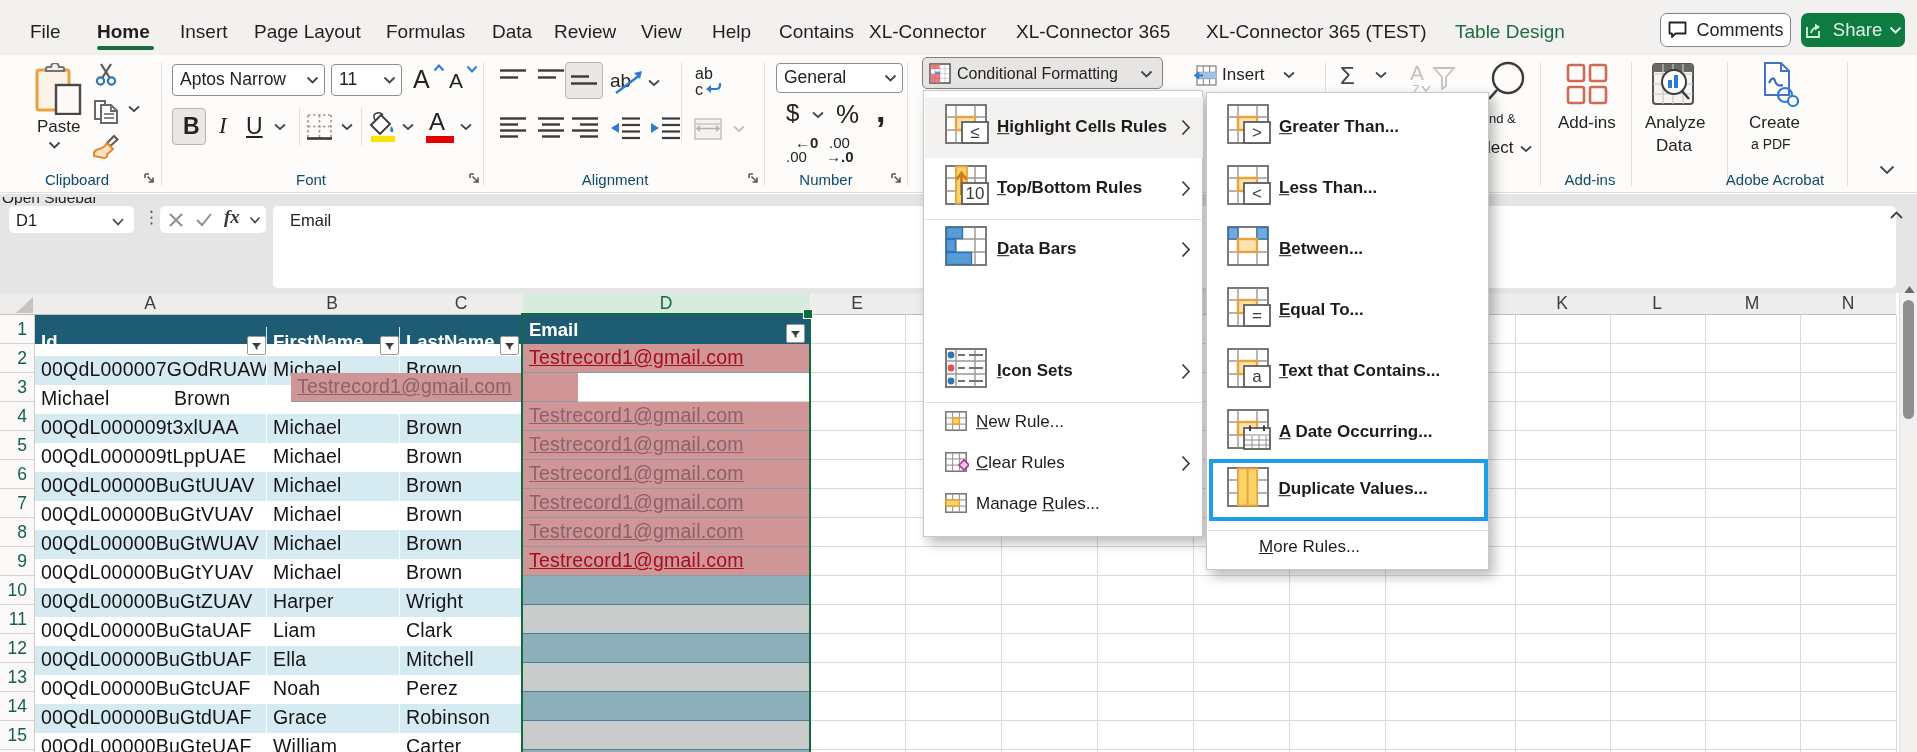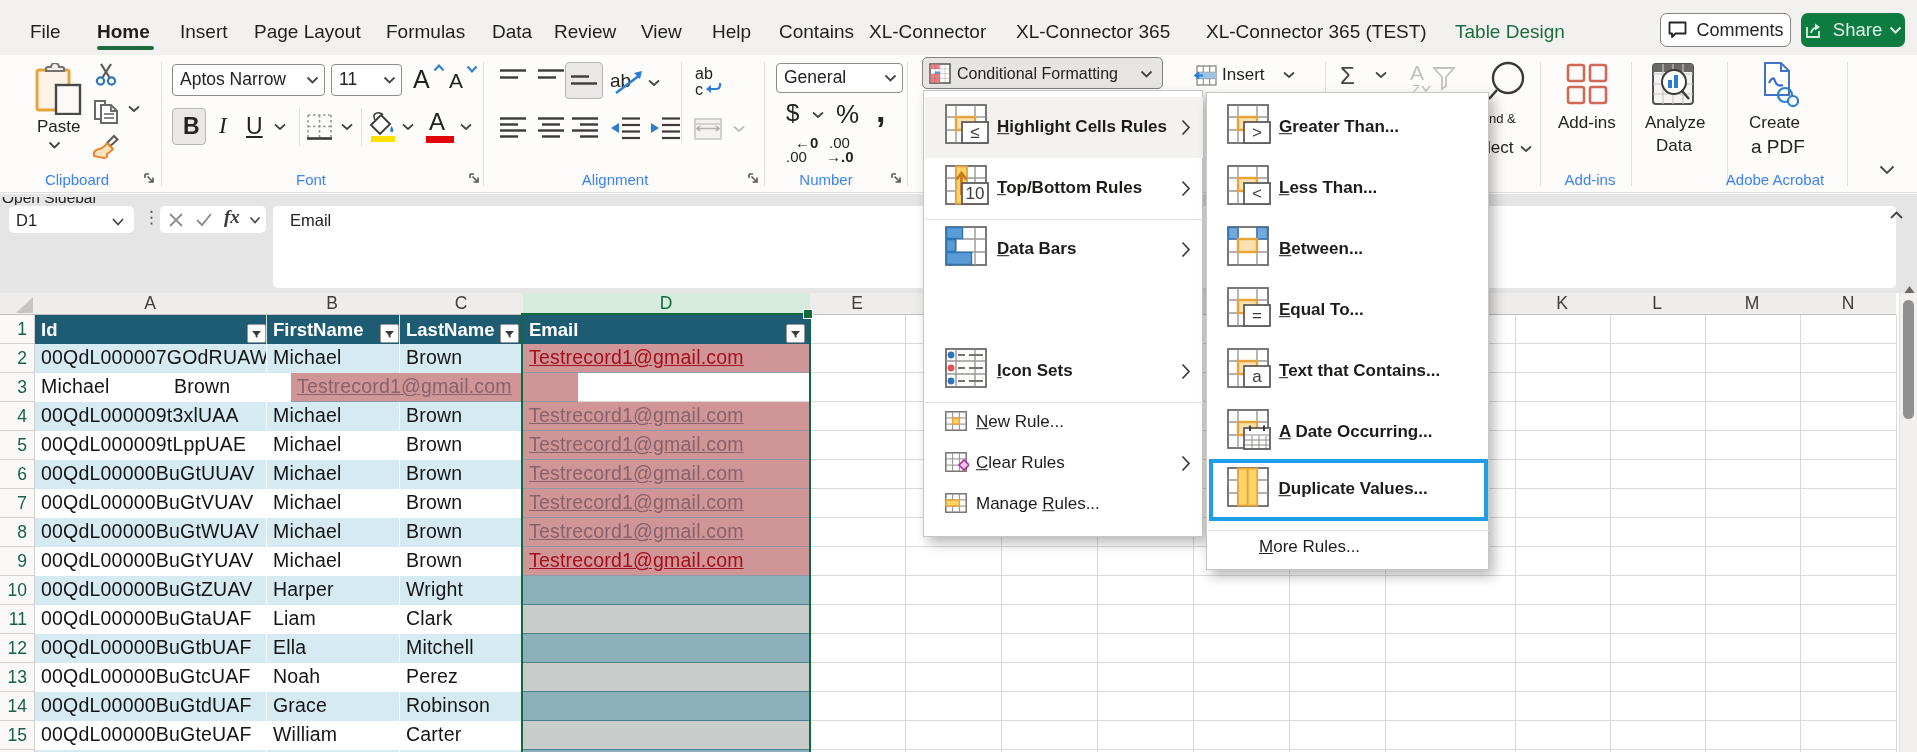--- a/index.html
+++ b/index.html
@@ -9,42 +9,42 @@
 #tabbar { position:absolute; left:0; top:0; width:1917px; height:55px; background:#F3F1F0; }
 .tab { position:absolute; top:21px; font-size:19px; color:#201f1e; white-space:nowrap; }
 .tab.active { font-weight:bold; color:#201f1e; }
 .tab.green { color:#1d6c41; }
 #home-ul { position:absolute; left:97px; top:46px; width:57px; height:4px; background:#1d6c41; border-radius:2px; }
 #btn-comments { position:absolute; left:1660px; top:13px; width:131px; height:34px; background:#fff; border:1px solid #85827f; border-radius:7px; font-size:18px; color:#252423; display:flex; align-items:center; justify-content:center; gap:8px; }
 #btn-share { position:absolute; left:1801px; top:13px; width:104px; height:34px; background:#0e7b41; border-radius:7px; font-size:18.5px; color:#dff2e7; display:flex; align-items:center; justify-content:center; gap:7px; }
 
 #ribbon { position:absolute; left:0; top:55px; width:1917px; height:138px; background:#FDFCFB; border-bottom:1px solid #e1dfdd; }
 .gsep { position:absolute; top:7px; width:1px; height:124px; background:#E3E1DF; }
-.glabel { position:absolute; top:116px; font-size:15px; color:#3b82f6; white-space:nowrap; text-align:center; }
+.glabel { position:absolute; top:116px; font-size:15px; color:#0c4a6e; white-space:nowrap; text-align:center; }
 .glaunch { position:absolute; top:117px; width:13px; height:13px; }
 .rtext { font-size:17.5px; color:#242322; white-space:nowrap; position:absolute; }
 .chev { position:absolute; }
 
 #fregion { position:absolute; left:0; top:194px; width:1917px; height:100px; background:#e5e5e5; }
 .wbox { position:absolute; background:#fff; border-radius:5px; }
 
 #grid { position:absolute; left:0; top:293px; width:1917px; height:459px; background:#fff; }
 #colheads { position:absolute; left:0; top:0; width:1896px; height:22px; background:#EFEDEC; border-bottom:1px solid #c1bfbd; }
 .colL { position:absolute; top:0px; font-size:17.5px; color:#3f3e3d; transform:translateX(-50%); }
 .vline { position:absolute; top:22px; width:1px; height:437px; background:#DBDAD9; }
 .hgrid { position:absolute; left:35px; top:22px; width:1861px; height:437px;
   background:repeating-linear-gradient(to bottom, transparent 0 28px, #DBDAD9 28px 29px); }
 .rown { position:absolute; left:0; width:27px; text-align:right; font-size:17.5px; color:#17604a; }
 
 #tbl { position:absolute; left:35px; top:22px; width:775px; }
 .trow { display:flex; height:29px; }
 .trow div { height:29px; font-size:19.5px; color:#151515; padding:2px 0 0 6px; white-space:nowrap; overflow:hidden; letter-spacing:0.2px; }
 .c0 { width:232px; } .c1 { width:133px; } .c2 { width:123px; } .c3 { width:287px; }
 .thead { background:#1E5C74; }
-.c0,.c1,.c2 { border-right:1px solid rgba(255,255,255,0.85); }
+.c0,.c1,.c2 { border-right:1px solid rgba(255,255,255,0.85);margin-top:12px; }
 .thead div { color:#fff; font-weight:bold; font-size:18.5px; letter-spacing:0; position:relative; padding-top:4px; }
 .bandA { background:#D6EAF2; }
 .whiteA { background:#ffffff; }
 .pinkE { background:#CF9597; border-bottom:1.5px solid #8E9AA9; }
 .pinkO { background:#CF9597; border-bottom:1.5px solid #8E9AA9; }
 .tealD { background:#8CAFBA; border-bottom:1.5px solid #4A8191; }
 .grayD { background:#CACBCB; border-bottom:1.5px solid #4A8191; }
 .dupred { color:#A60E1B; text-decoration:underline; }
 .dupmauve { color:#8A626B; text-decoration:underline; }
 .fbtn { position:absolute; top:9px; width:19px; height:19px; background:#fff; border:1px solid #9a9896; border-radius:2px; }
@@ -368,21 +368,21 @@
 <span class="rtext" style="left:1656px;top:81px;font-size:17px">Data</span>
 <div class="gsep" style="left:1727px"></div>
 <svg class="abs" style="left:1757px;top:6px" width="42" height="46" viewBox="0 0 42 46">
 <path d="M8 2 h16 l8 8 v24 h-24 z" fill="#fff" stroke="#4472C4" stroke-width="2"></path>
 <path d="M24 2 v8 h8" fill="none" stroke="#4472C4" stroke-width="2"></path>
 <path d="M12 22 q4 -8 6 -2 q2 6 8 4" fill="none" stroke="#3B6CC7" stroke-width="2.2"></path>
 <circle cx="28" cy="34" r="7" fill="none" stroke="#2b7cd3" stroke-width="2.2"></circle>
 <circle cx="36" cy="40" r="5" fill="#fff" stroke="#2b7cd3" stroke-width="2.2"></circle>
     </svg>
 <span class="rtext" style="left:1749px;top:58px;font-size:17px">Create</span>
-<span class="rtext" style="left:1751px;top:81px;font-size:19px">a PDF</span>
+<span class="rtext" style="left:1751px;top:81px;font-size:14px">a PDF</span>
 <span class="glabel" style="left:1720px;width:110px">Adobe Acrobat</span>
 <div class="gsep" style="left:1847px"></div>
 <svg class="chev" style="left:1879px;top:110px" width="16" height="10" viewBox="0 0 16 10">
       <path d="M1.5 1.5 L8 8 L14.5 1.5" fill="none" stroke="#444" stroke-width="1.8"></path>
     </svg>
 </div>
 <div id="fregion">
 <div class="abs" style="left:2px;top:3px;font-size:15.5px;color:#201f1e;width:104px;height:8px;overflow:hidden">
       <div style="position:relative;top:-8px">Open Sidebar</div>
     </div>

